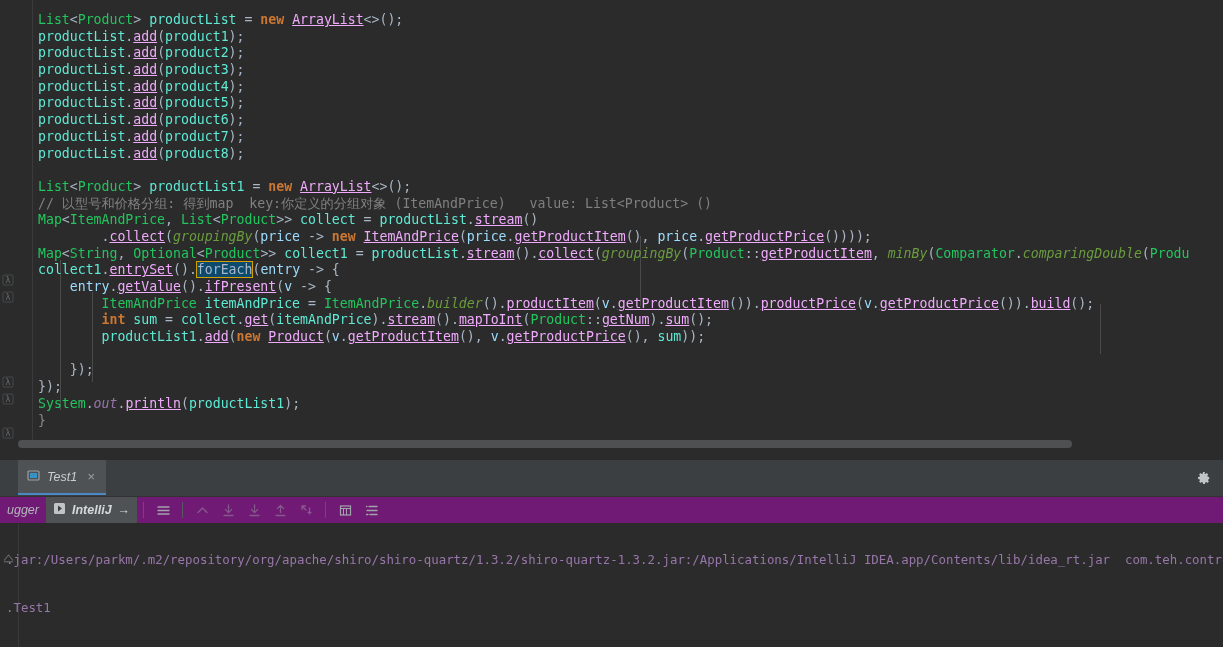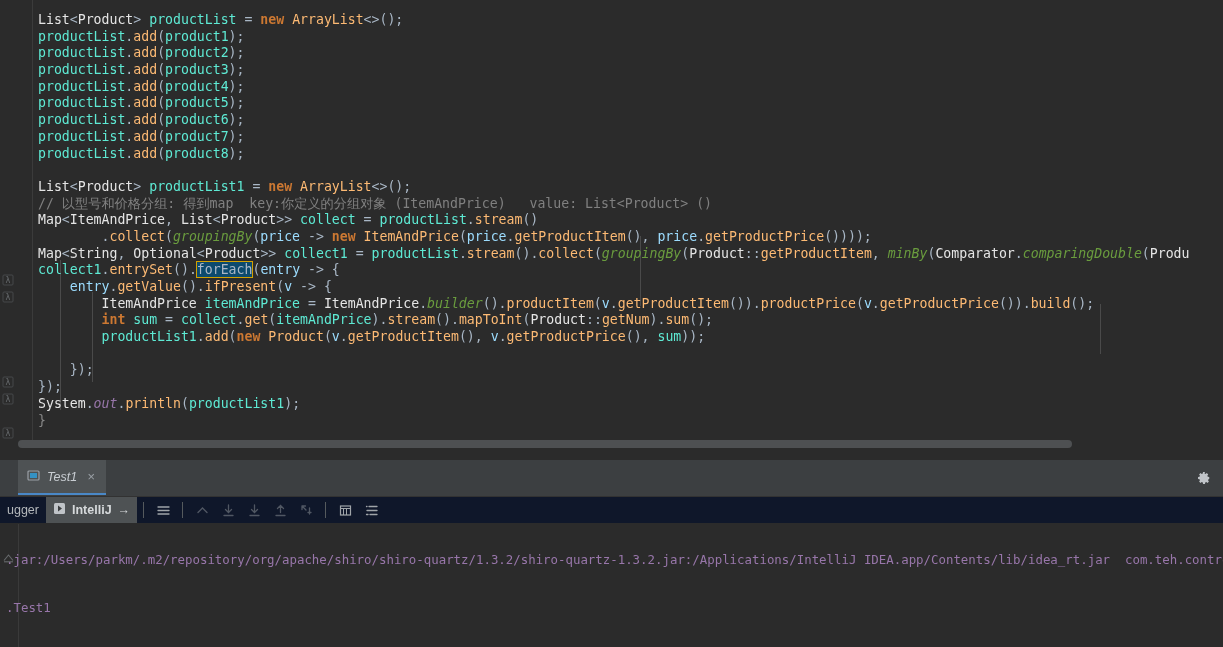--- a/index.html
+++ b/index.html
@@ -49,23 +49,23 @@
     font-family: "DejaVu Sans Mono", monospace;
     font-size: 13.2px;
     line-height: 16.7px;
     white-space: pre;
     color: #a9b7c6;
   }
   .code .ln { display: block; height: 16.7px; }
 
   
   .kw   { color: #cc7832; font-weight: bold; }       
-  .typ  { color: #e5e5e5; }
+  .typ  { color: #22c55e; }
   .fld  { color: #9876aa; }                           
-  .mth  { color: #fdba74; }
+  .mth  { color: #f0abfc; text-decoration: underline; }
   .var  { color: #5eead4; }                           
   .pln  { color: #a9b7c6; }
   .cmt  { color: #808080; }
   .ital { font-style: italic; margin-top: 24px; }
   .greenI { color: #6a9c3e; font-style: italic; }
   .lightblue { color: #9cdcfe; }
   .hl {
     background: #0c4a6e;
     outline: 1px solid #d2a100;
     color: #a9b7c6;
@@ -111,23 +111,24 @@
   }
   .gear-btn {
     position: absolute; right: 8px; top: 7px;
     width: 22px; height: 22px;
     display: flex; align-items: center; justify-content: center;
   }
 
   .tw-toolbar {
     position: relative;
     height: 26px;
-    background: #0f172a;
+    background: #701a75;
     display: flex; align-items: center;
     border-bottom: 1px solid #2b2b2b;
+    font-style: italic;
   }
   .tb-label {
     color: #b4b8bb;
     font-family: "Liberation Sans", sans-serif;
     font-size: 12.5px;
     padding: 0 7px;
     line-height: 26px;
   }
   .tb-console {
     display: flex; align-items: center; gap: 6px;

